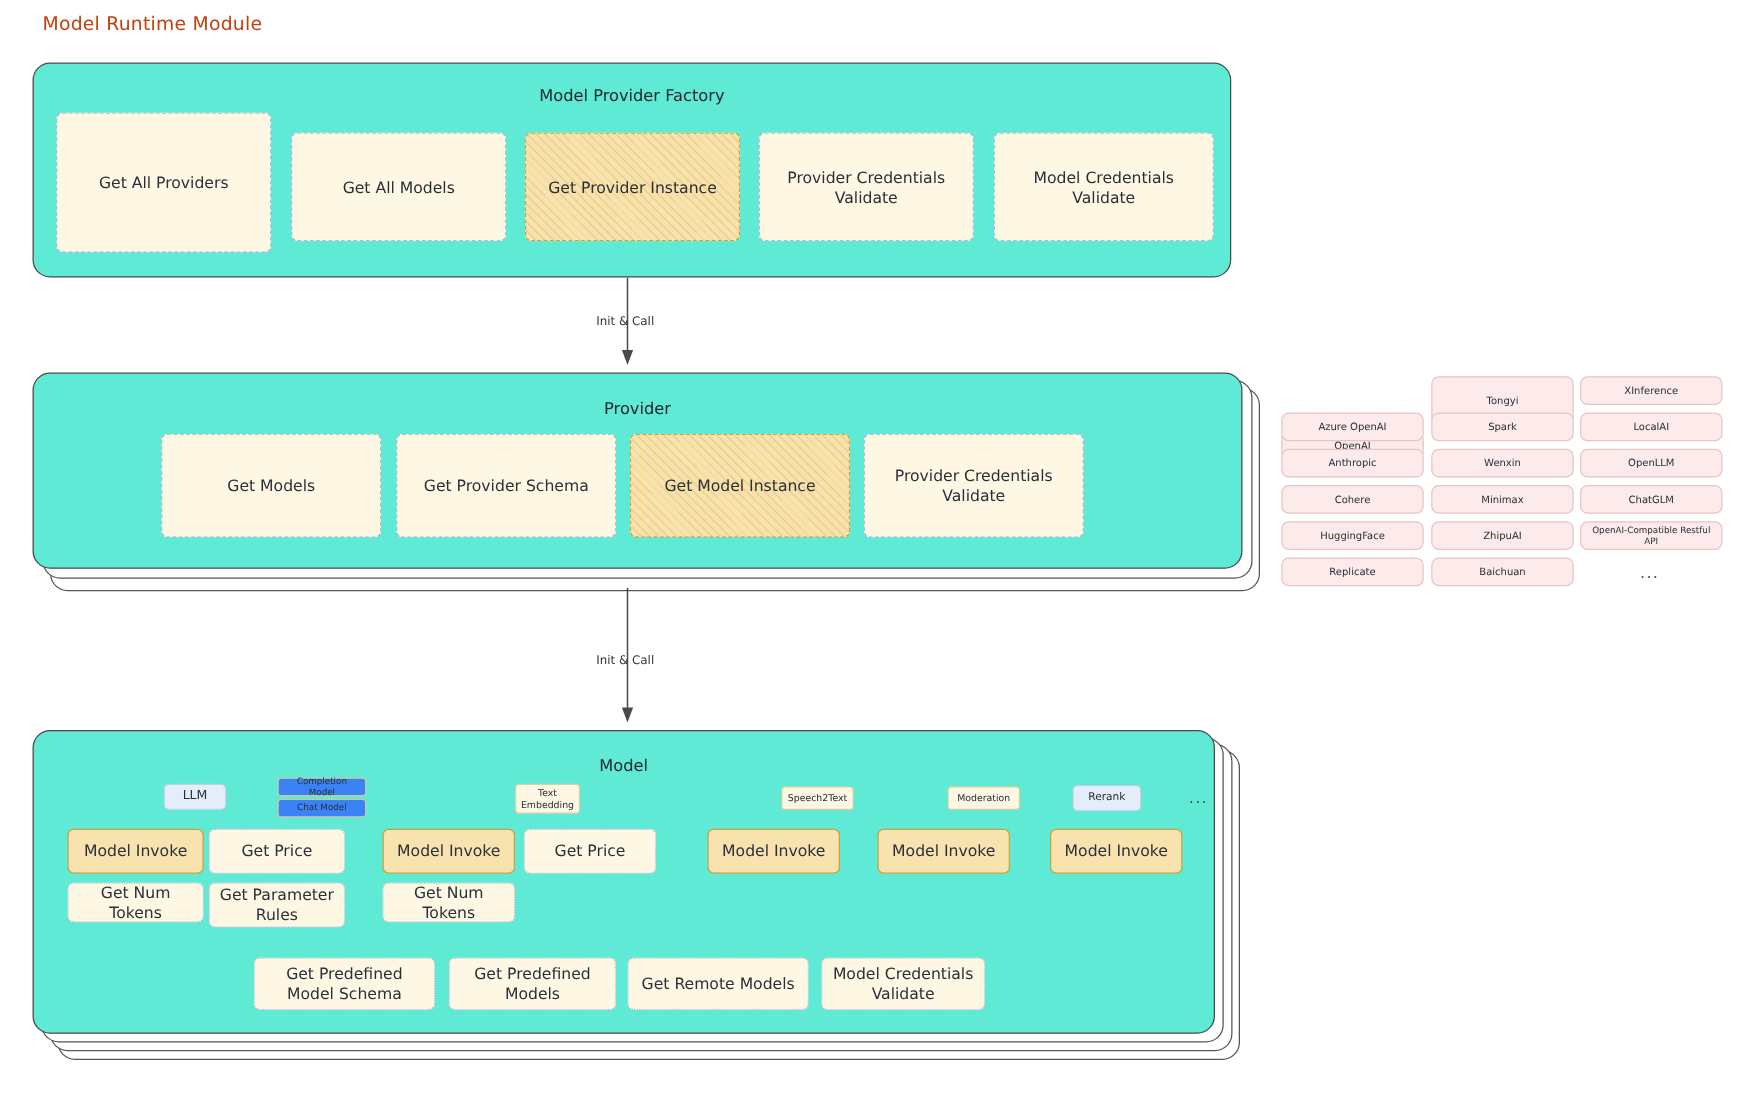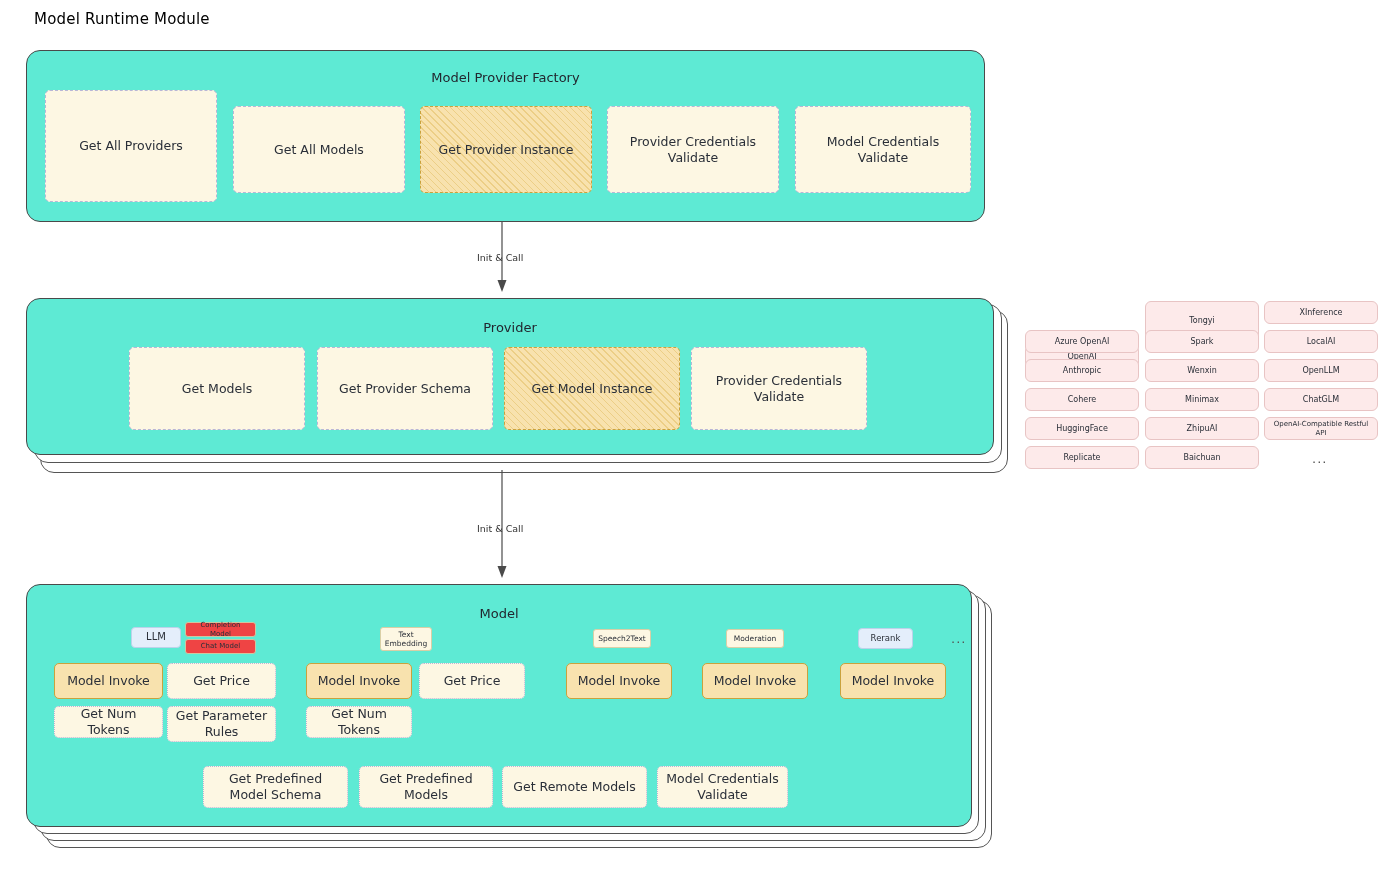--- a/index.html
+++ b/index.html
@@ -18,21 +18,21 @@
     overflow: hidden;
     background: #ffffff;
   }
 
   
   .diagram-title {
     position: absolute;
     left: 34px;
     top: 10px;
     font-size: 15px;
-    color: #000000;
+    color: #c2410c;
     letter-spacing: 0.2px;
   }
 
   
   .band {
     position: absolute;
     border: 1.4px solid #4a4a4a;
     border-radius: 14px;
     background: #5eead4;
     box-sizing: border-box;
@@ -97,26 +97,28 @@
     border: 1px solid #bcd2ea;
     font-size: 8.5px;
     border-radius: 4px;
   }
   .node.mini-cream {
     background: #fdf7e3;
     border: 1px solid #d9cfa6;
     font-size: 7.5px;
     border-radius: 3px;
     padding: 1px 3px;
+    margin-left: 32px;
   }
   .node.mini-label {
-    background: #ef4444;
+    background: #3b82f6;
     border: 1px solid #cfc6a0;
     font-size: 7px;
     border-radius: 3px;
+    margin-left: 37px;
   }
 
   
   .arrow {
     position: absolute;
   }
   .arrow-label {
     position: absolute;
     font-size: 9.5px;
     color: #333;

